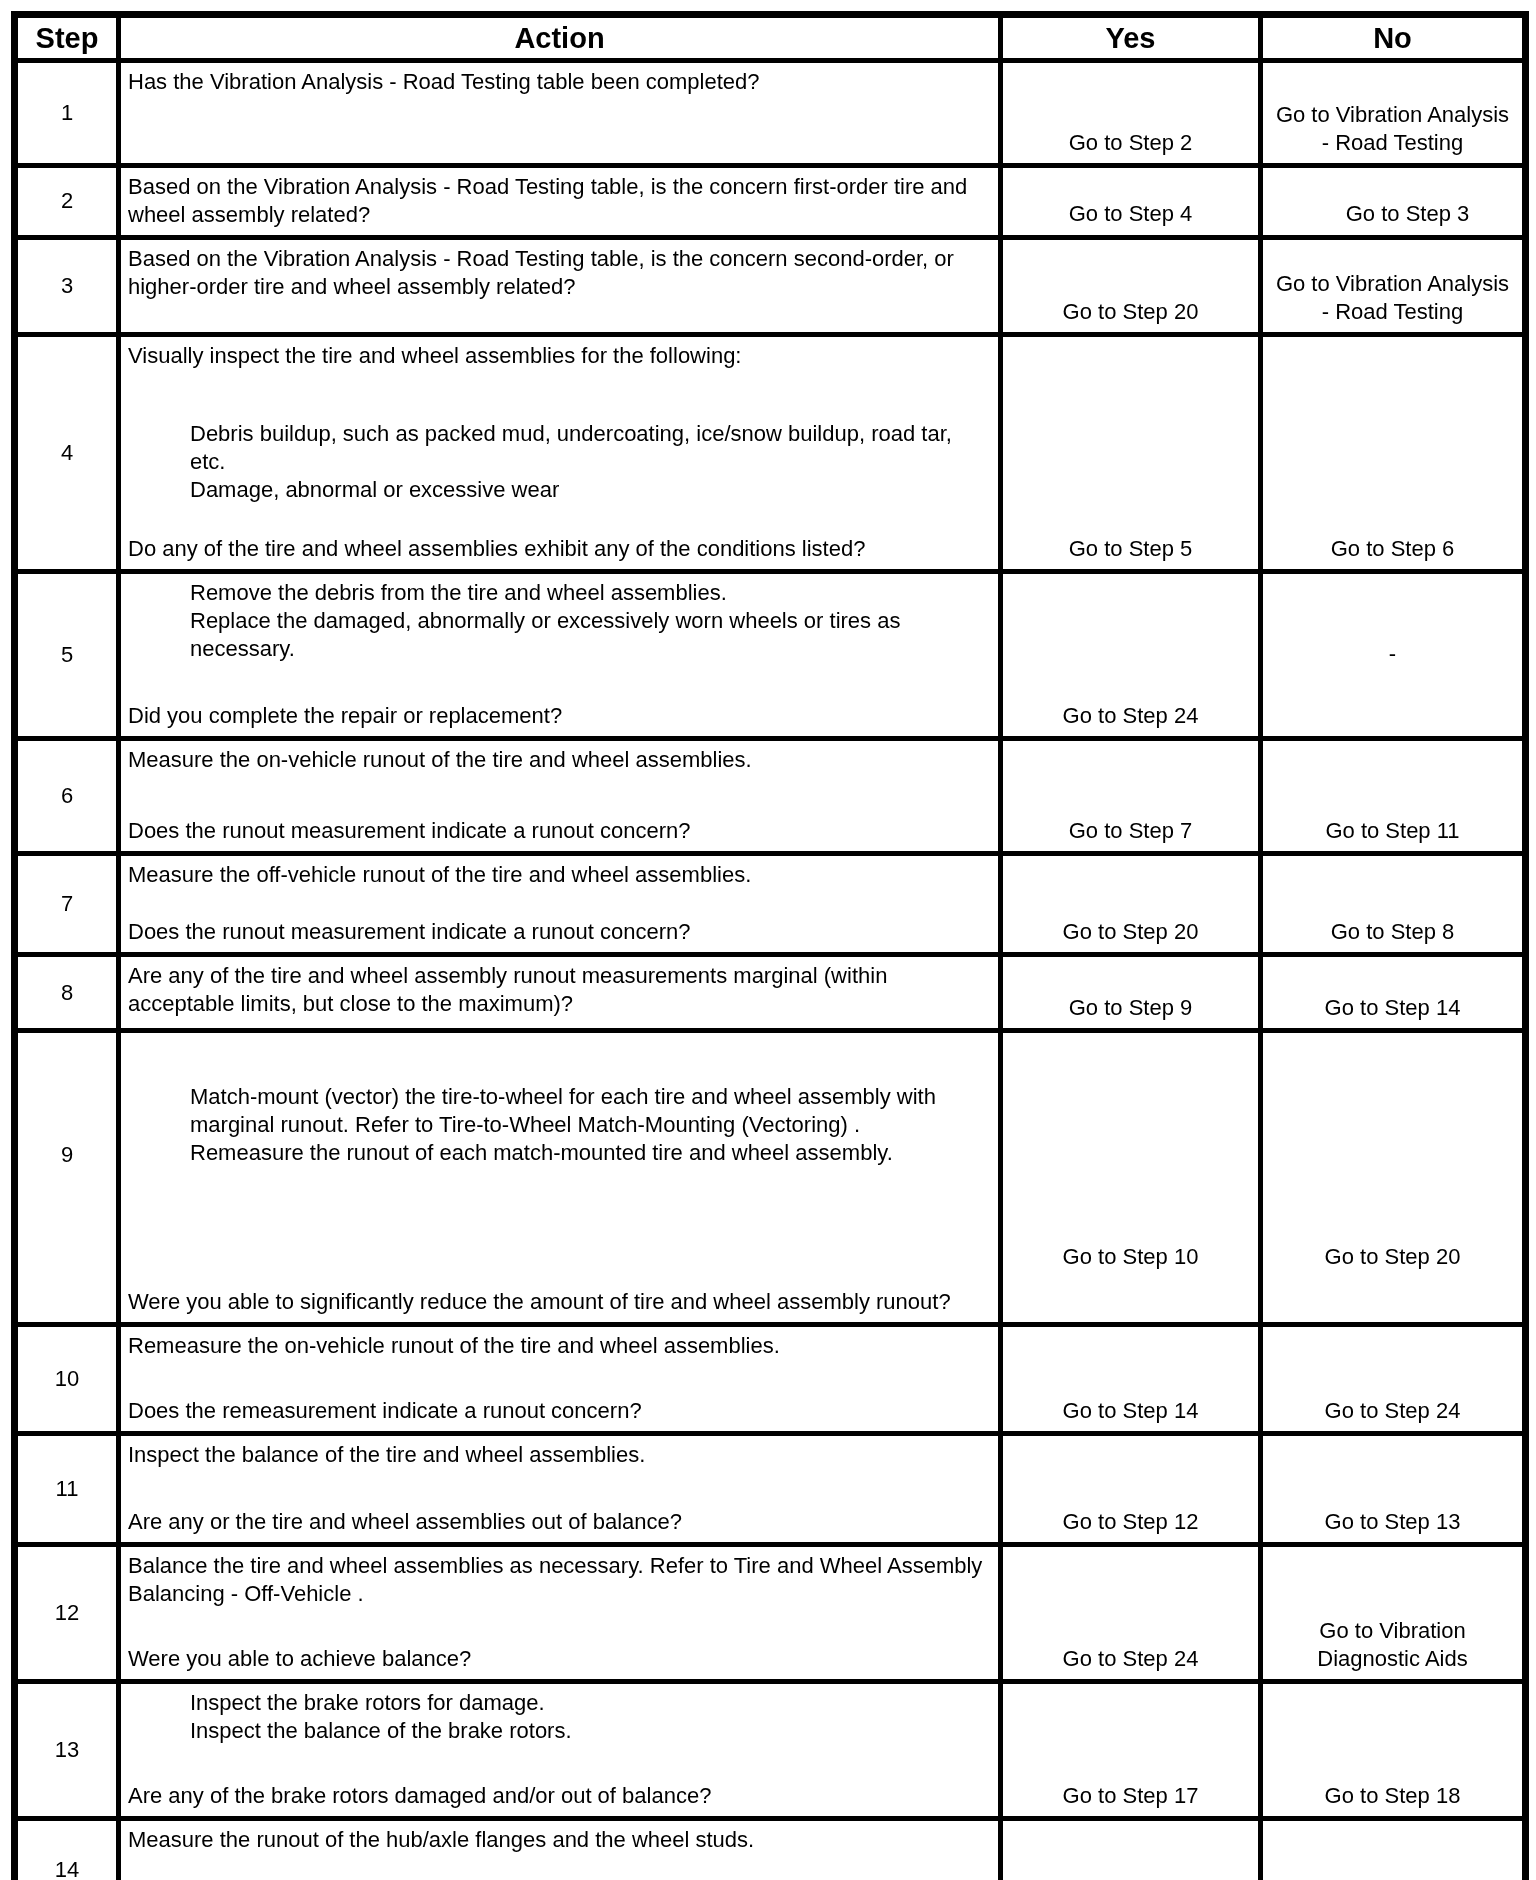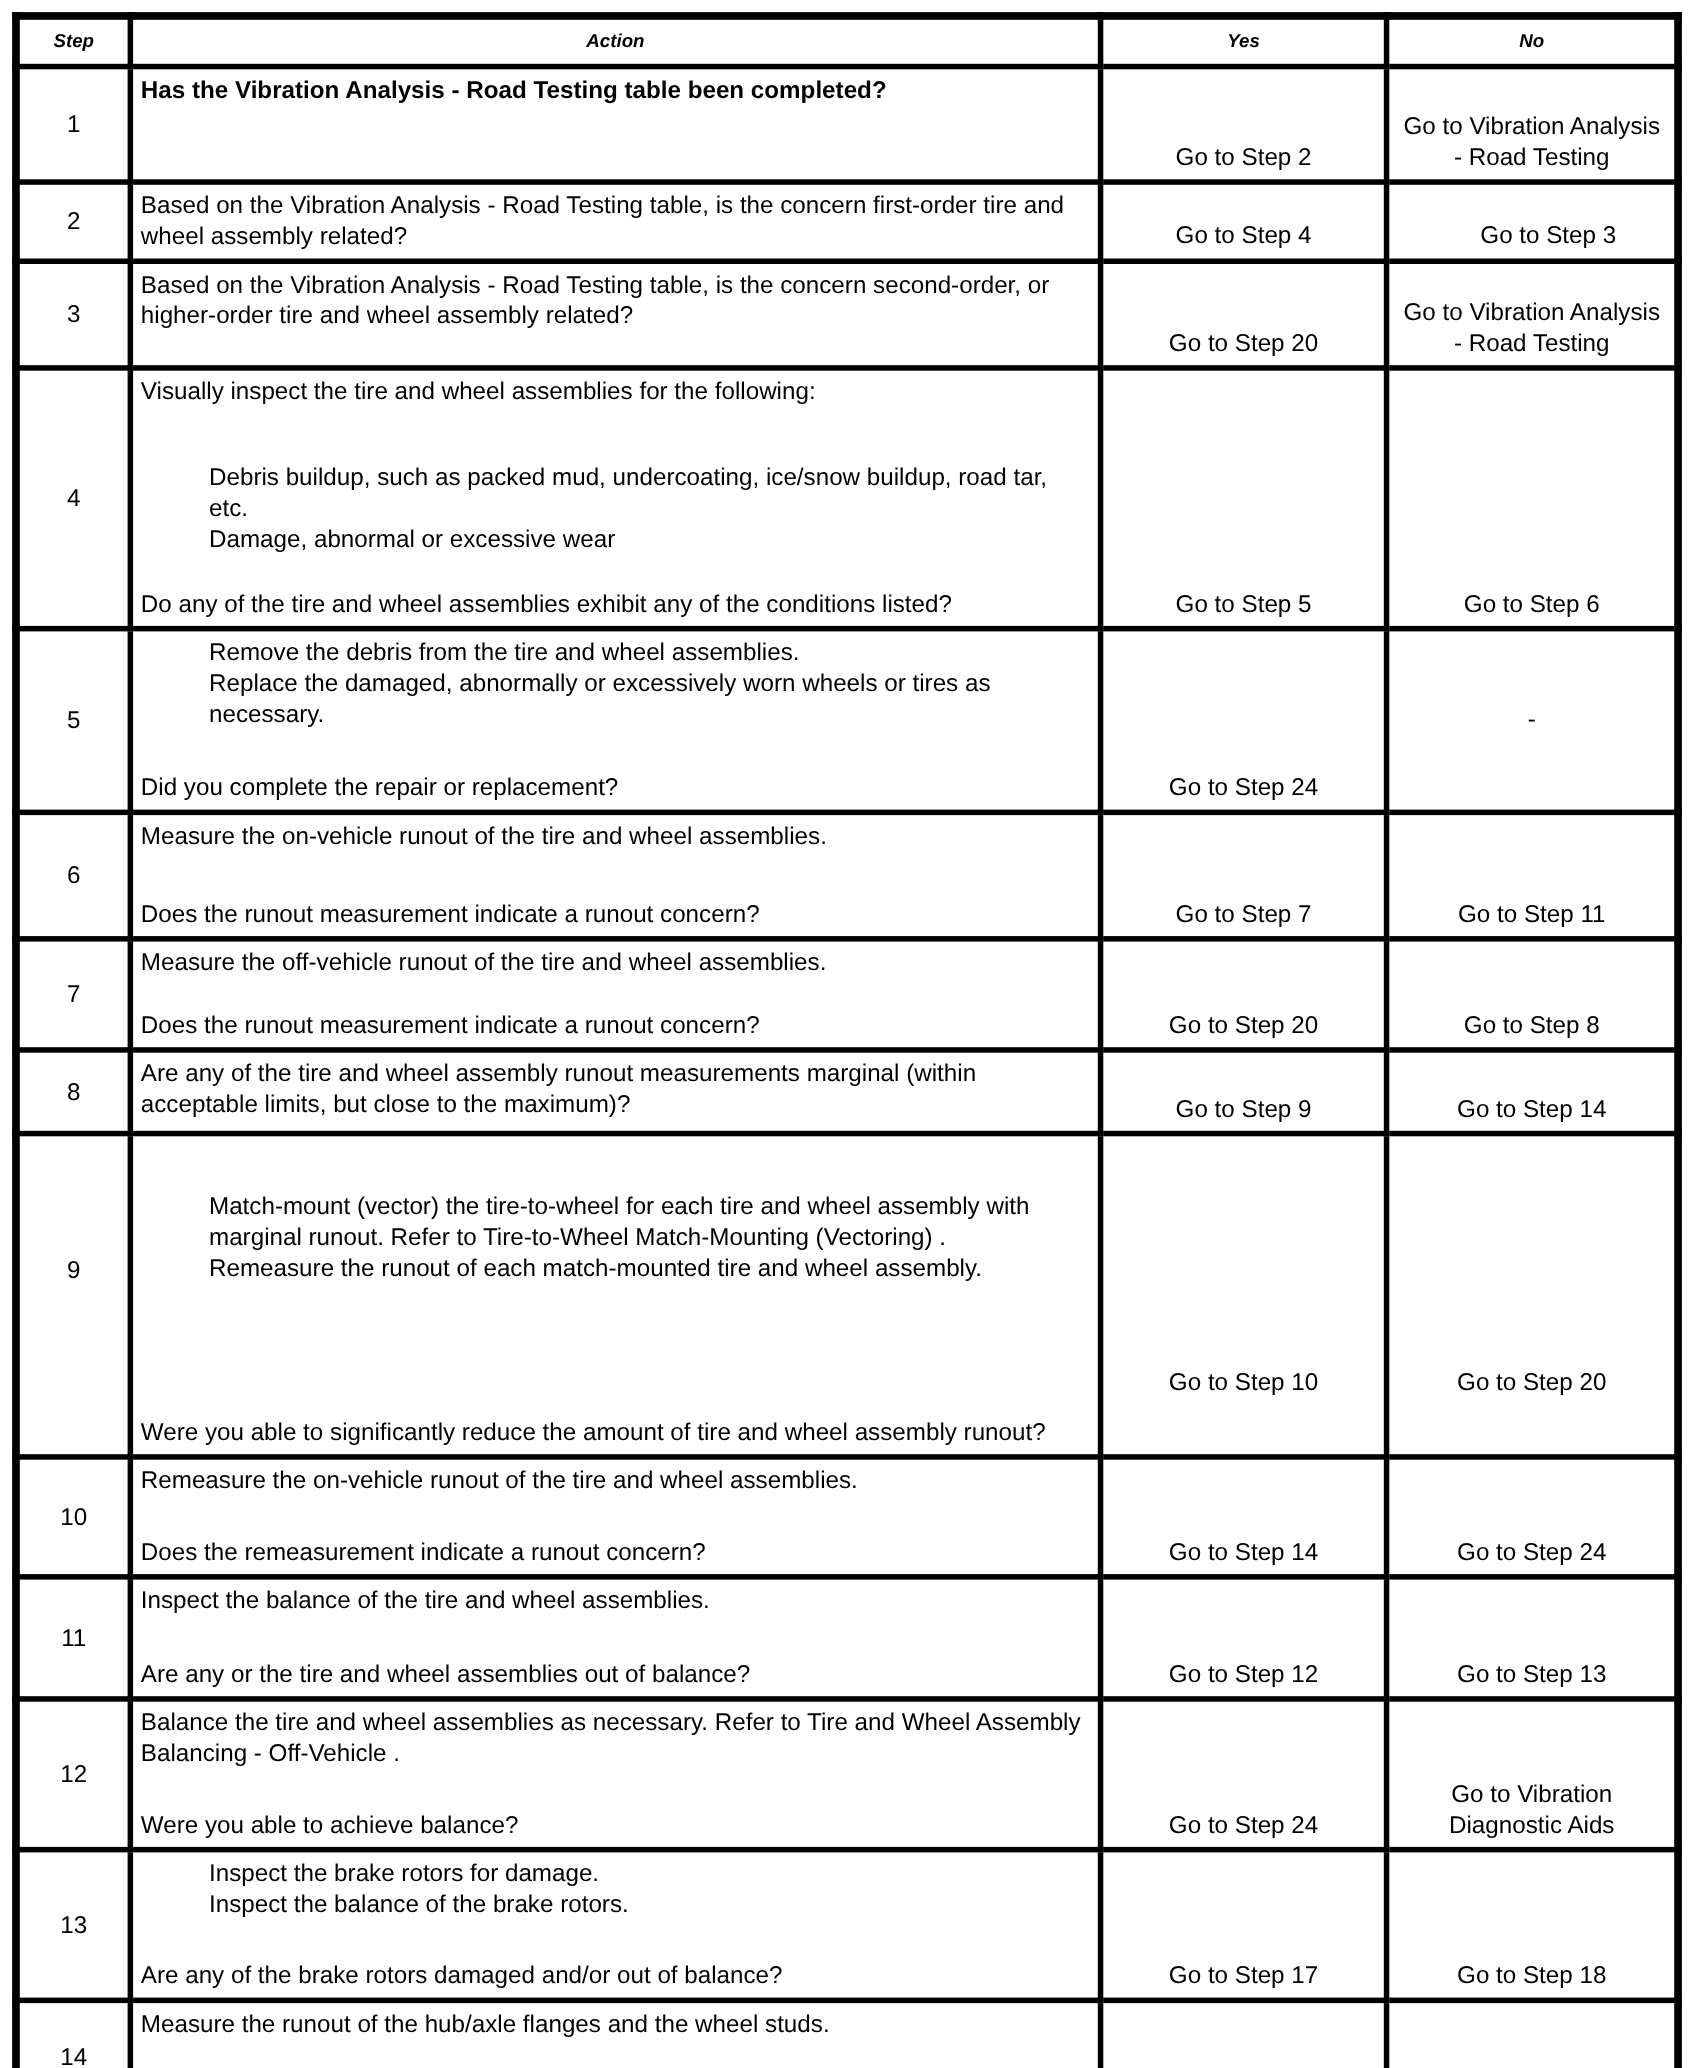--- a/index.html
+++ b/index.html
@@ -32,25 +32,24 @@
 
   th, td {
     border: 5px solid #000000;
     padding: 0;
     vertical-align: top;
     overflow: hidden;
   }
   th {
     height: 36px;
     font-weight: bold;
-    font-size: 17px;
+    font-size: 29px;
     text-align: center;
     vertical-align: middle;
     padding: 2px 0;
-    font-style: italic;
   }
 
   .cell {
     box-sizing: border-box;
     display: flex;
     flex-direction: column;
   }
   .step-cell {
     align-items: center;
     justify-content: center;
@@ -98,21 +97,21 @@
         <th>Yes</th>
         <th>No</th>
       </tr>
     </thead>
     <tbody id="rows">
         <tr>
           <td>
             <div class="cell step-cell" style="min-height: 100px;">1</div>
           </td>
           <td>
-            <div class="cell action-cell" style="min-height: 100px; font-weight: bold;">
+            <div class="cell action-cell" style="min-height: 100px;">
               <div class="action-intro">Has the Vibration Analysis - Road Testing table been completed?</div>
             </div>
           </td>
           <td>
             <div class="cell choice-cell" style="min-height: 100px;">Go to Step 2</div>
           </td>
           <td>
             <div class="cell choice-cell" style="min-height: 100px;">Go to Vibration Analysis - Road Testing</div>
           </td>
         </tr>

